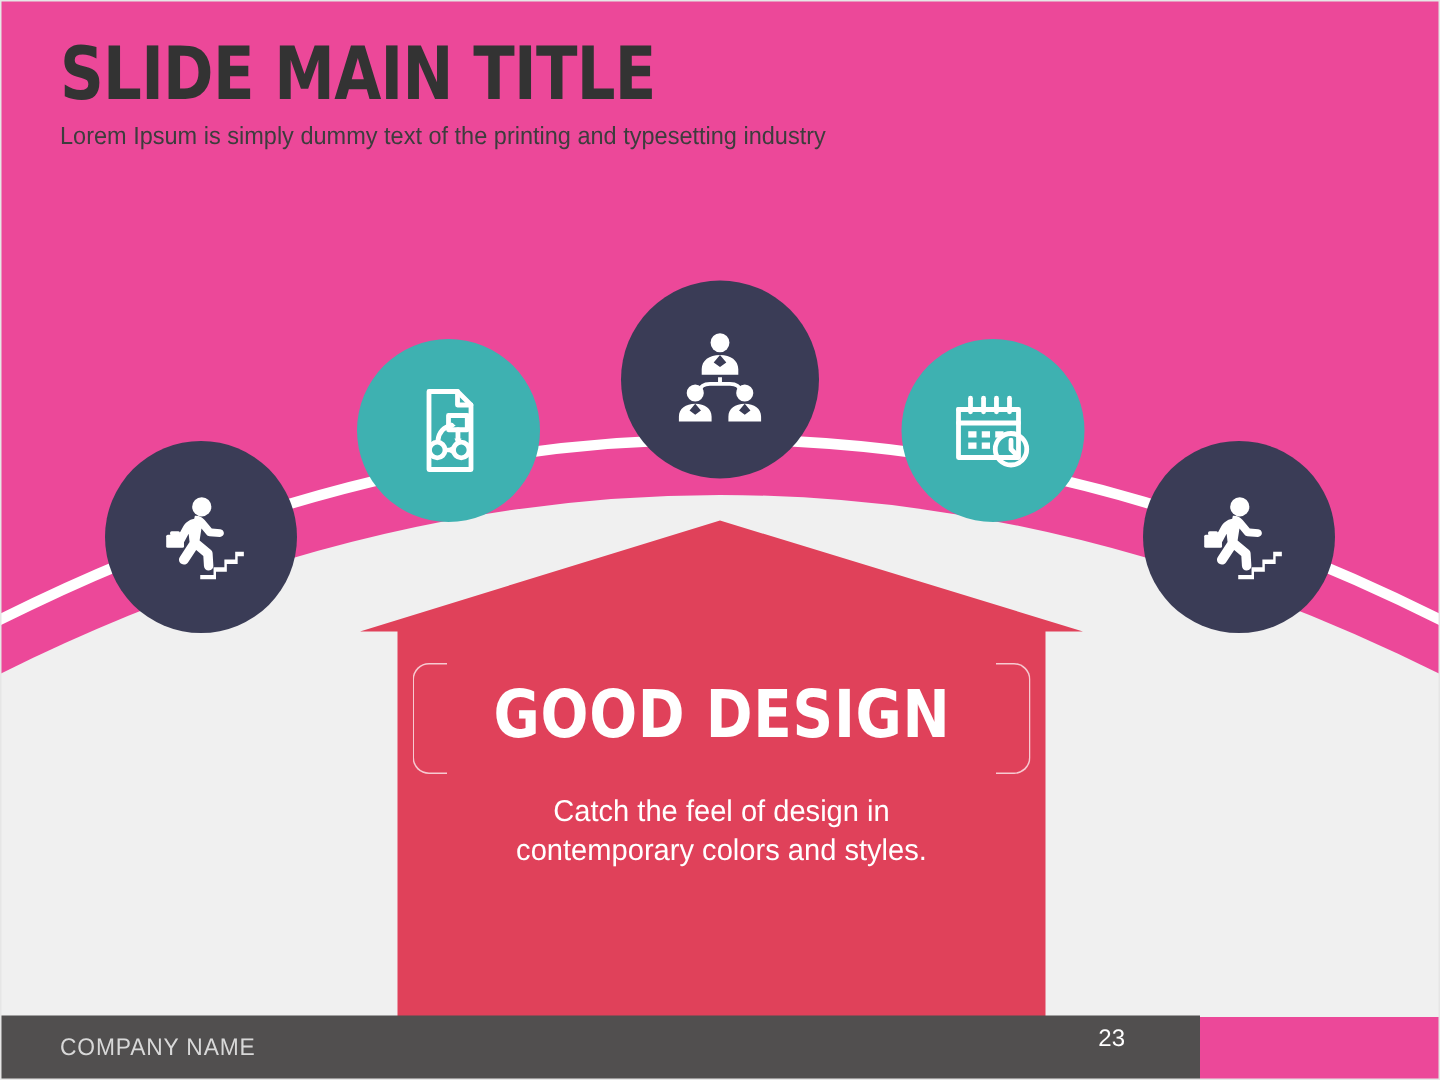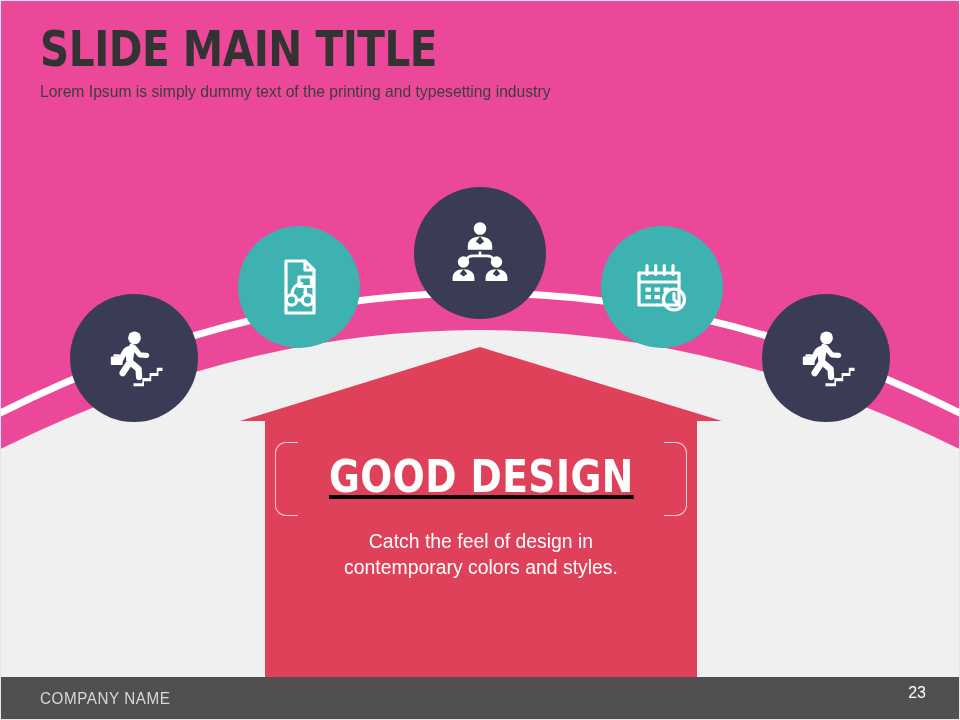--- a/index.html
+++ b/index.html
@@ -71,21 +71,20 @@
     position: absolute;
     left: 265px;
     top: 455px;
     width: 432px;
     text-align: center;
   }
   .banner-headline-wrap {
     position: relative;
     display: inline-block;
     padding: 0 46px;
-    text-decoration: underline;
   }
   .banner-headline {
     margin: 0;
     font-family: "DejaVu Sans Condensed", "Liberation Sans Narrow", "Liberation Sans", sans-serif;
     font-weight: 700;
     font-size: 44px;
     letter-spacing: 0.5px;
     color: #ffffff;
     line-height: 1.0;
     white-space: nowrap;
@@ -134,39 +133,39 @@
   .circle-c1 { left: 238px; top: 226px; width: 122px; height: 122px; }
   .circle-c2 { left: 414px; top: 187px; width: 132px; height: 132px; }
   .circle-c3 { left: 601px; top: 226px; width: 122px; height: 122px; }
   .circle-c4 { left: 762px; top: 294px; width: 128px; height: 128px; }
 
   
   .footer {
     position: absolute;
     left: 0;
     bottom: 0;
-    width: 960px;
+    width: 800px;
     height: 43px;
     background: #514f4f;
   }
   .footer-company {
     position: absolute;
     left: 40px;
     top: 50%;
     transform: translateY(-50%) scaleX(0.95);
     transform-origin: left center;
     font-family: "Liberation Sans Narrow", "Liberation Sans", sans-serif;
     font-size: 16px;
     letter-spacing: 0.6px;
     color: #d8d8d8;
     white-space: nowrap;
   }
   .footer-page {
     position: absolute;
-    right: 34px;
+    right: 50px;
     top: 7px;
     font-family: "Liberation Sans Narrow", "Liberation Sans", sans-serif;
     font-size: 16px;
     color: #ffffff;
   }
   .slide-border {
     position: absolute;
     left: 0; top: 0;
     width: 960px; height: 720px;
     box-sizing: border-box;

